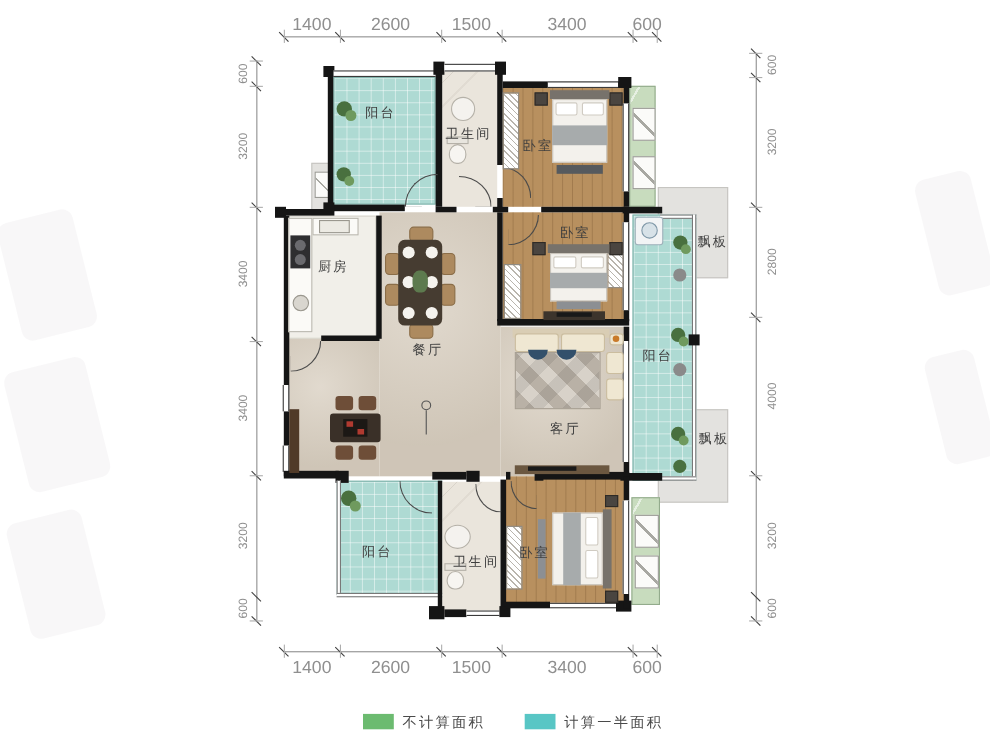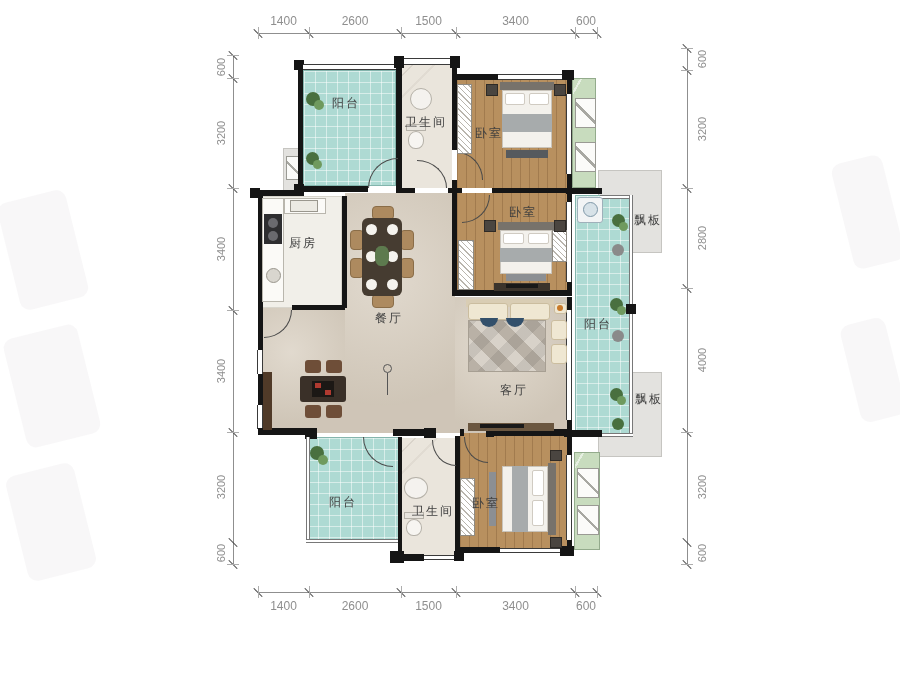--- a/index.html
+++ b/index.html
@@ -45,21 +45,21 @@
           background-image:linear-gradient(45deg,transparent 46%,#a8a8a2 46% 54%,transparent 54%);}
   
   .lbl{position:absolute;transform:translate(-50%,-50%);font-size:12px;color:#3f3f3f;
        letter-spacing:2px;white-space:nowrap;}
   
   .dline{position:absolute;background:#8f8f8f;}
   .tick{position:absolute;width:12px;height:1px;background:#3f3f3f;transform:rotate(45deg);}
   .xv{position:absolute;width:1px;height:12px;background:#adadad;}
   .xh{position:absolute;width:12px;height:1px;background:#adadad;}
   .dimrow{position:absolute;display:flex;}
-  .dimrow span{display:block;text-align:center;font-size:12px;color:#8f8f8f;}
+  .dimrow span{display:block;text-align:center;font-size:16px;color:#8f8f8f;}
   .dimcol{position:absolute;display:flex;flex-direction:column;}
   .dimcol div{display:flex;align-items:center;justify-content:center;}
   .dimcol span{font-size:11px;color:#8f8f8f;transform:rotate(-90deg);white-space:nowrap;}
   
   .legend{position:absolute;top:646px;left:0;width:900px;height:24px;}
   .sw{position:absolute;width:28px;height:14px;top:3px;}
   .lgt{position:absolute;top:2px;font-size:13px;color:#4a4a4a;letter-spacing:2px;}
   .wm{position:absolute;background:rgba(185,180,190,0.10);border-radius:10px;transform:rotate(-14deg);}
 </style>
 </head>
@@ -404,14 +404,20 @@
   <div class="tick" style="left:681px;top:432px;"></div>
   <div class="tick" style="left:681px;top:542px;"></div>
   <div class="tick" style="left:681px;top:564px;"></div>
   <div class="xh" style="left:681px;top:48px;"></div>
   <div class="xh" style="left:681px;top:70px;"></div>
   <div class="xh" style="left:681px;top:188px;"></div>
   <div class="xh" style="left:681px;top:288px;"></div>
   <div class="xh" style="left:681px;top:432px;"></div>
   <div class="xh" style="left:681px;top:564px;"></div>
 
+  <div class="legend">
+    <div class="sw" style="left: 330px; background-color: rgb(108, 187, 112);" title="不计算面积"></div>
+    <span class="lgt" style="left:366px;">不计算面积</span>
+    <div class="sw" style="left: 477px; background-color: rgb(88, 198, 197);" title="计算一半面积"></div>
+    <span class="lgt" style="left:513px;">计算一半面积</span>
+  </div>
 
 </div>
 
 </body></html>

